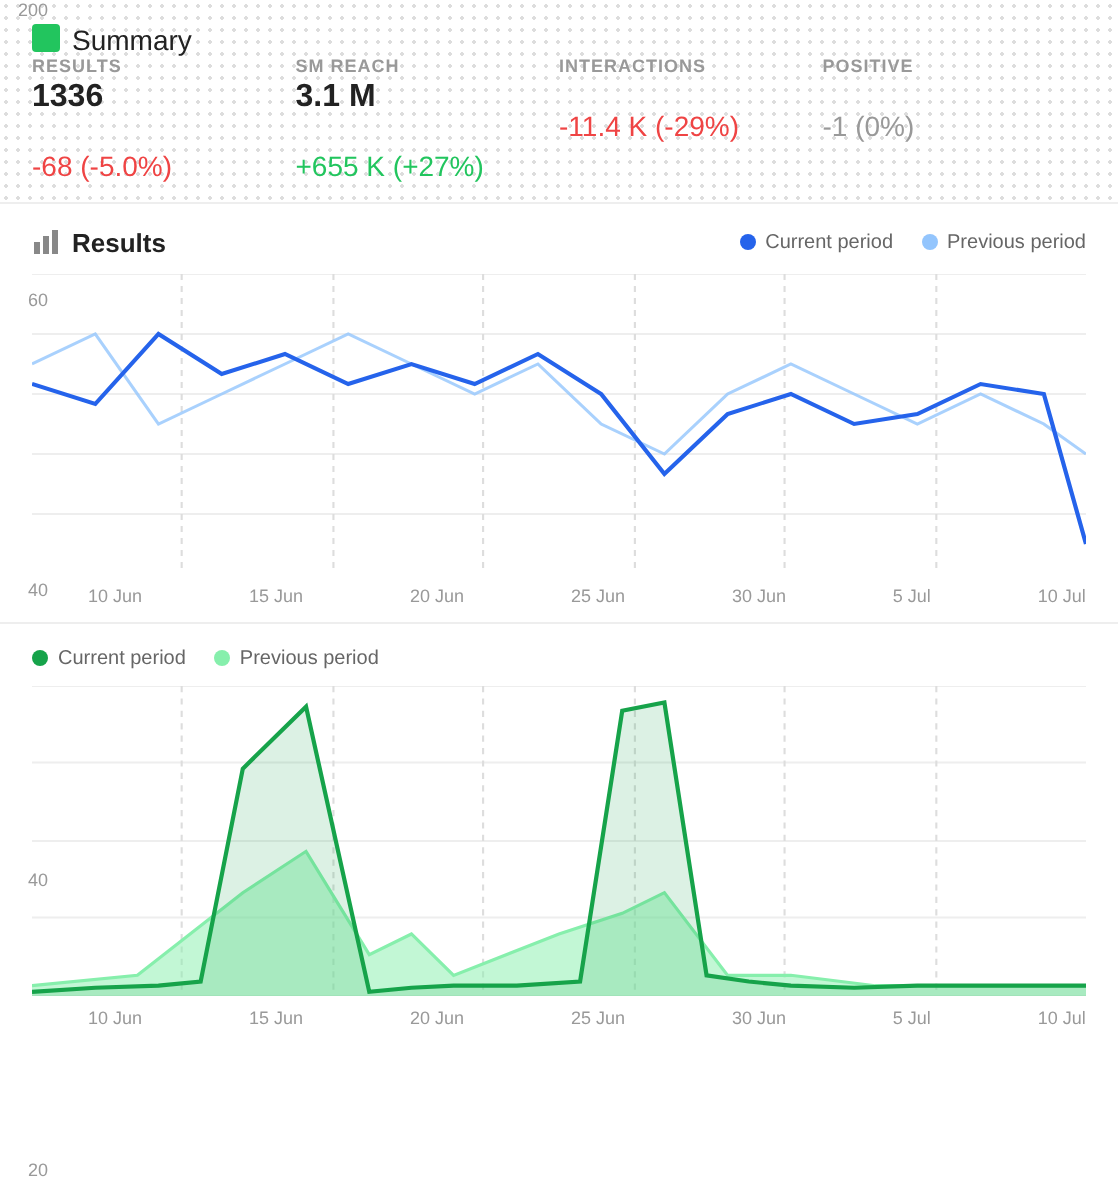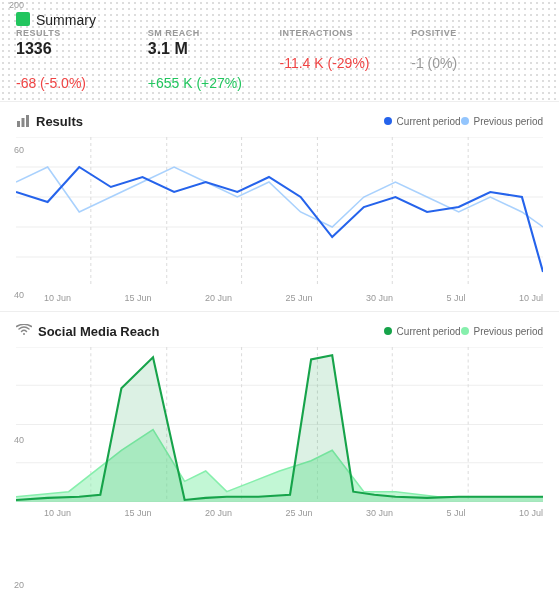--- a/index.html
+++ b/index.html
@@ -71,21 +71,21 @@
     .chart-title {
       display: flex;
       align-items: center;
       gap: 6px;
       font-size: 13px;
       font-weight: 600;
       color: #222;
     }
     .legend {
       display: flex;
-      gap: 0;
+      gap: 14px;
       align-items: center;
     }
     .legend-item {
       display: flex;
       align-items: center;
       gap: 5px;
       font-size: 10px;
       color: #666;
     }
     .legend-dot {
@@ -212,29 +212,20 @@
       <span>20 Jun</span>
       <span>25 Jun</span>
       <span>30 Jun</span>
       <span>5 Jul</span>
       <span>10 Jul</span>
   </div>
 </div>
 
 <div class="chart-section" style="border-bottom:none;">
   <div class="chart-header">
-    <div class="chart-title">
-      <svg width="16" height="14" viewBox="0 0 16 14">
-        <path d="M8 10 Q8 10 8 10" fill="#888" stroke="#888" stroke-width="2" stroke-linecap="round"></path>
-        <path d="M5.5 7.5 Q8 5 10.5 7.5" fill="none" stroke="#888" stroke-width="1.5" stroke-linecap="round"></path>
-        <path d="M3 5 Q8 1 13 5" fill="none" stroke="#888" stroke-width="1.5" stroke-linecap="round"></path>
-        <path d="M0.5 2.5 Q8 -2 15.5 2.5" fill="none" stroke="#888" stroke-width="1.5" stroke-linecap="round"></path>
-      </svg>
-      <span>Social Media Reach</span>
-    </div>
     <div class="legend">
       <div class="legend-item">
         <div class="legend-dot" style="background:#16a34a;"></div>
         <span>Current period</span>
       </div>
       <div class="legend-item">
         <div class="legend-dot" style="background:#86efac;"></div>
         <span>Previous period</span>
       </div>
     </div>

